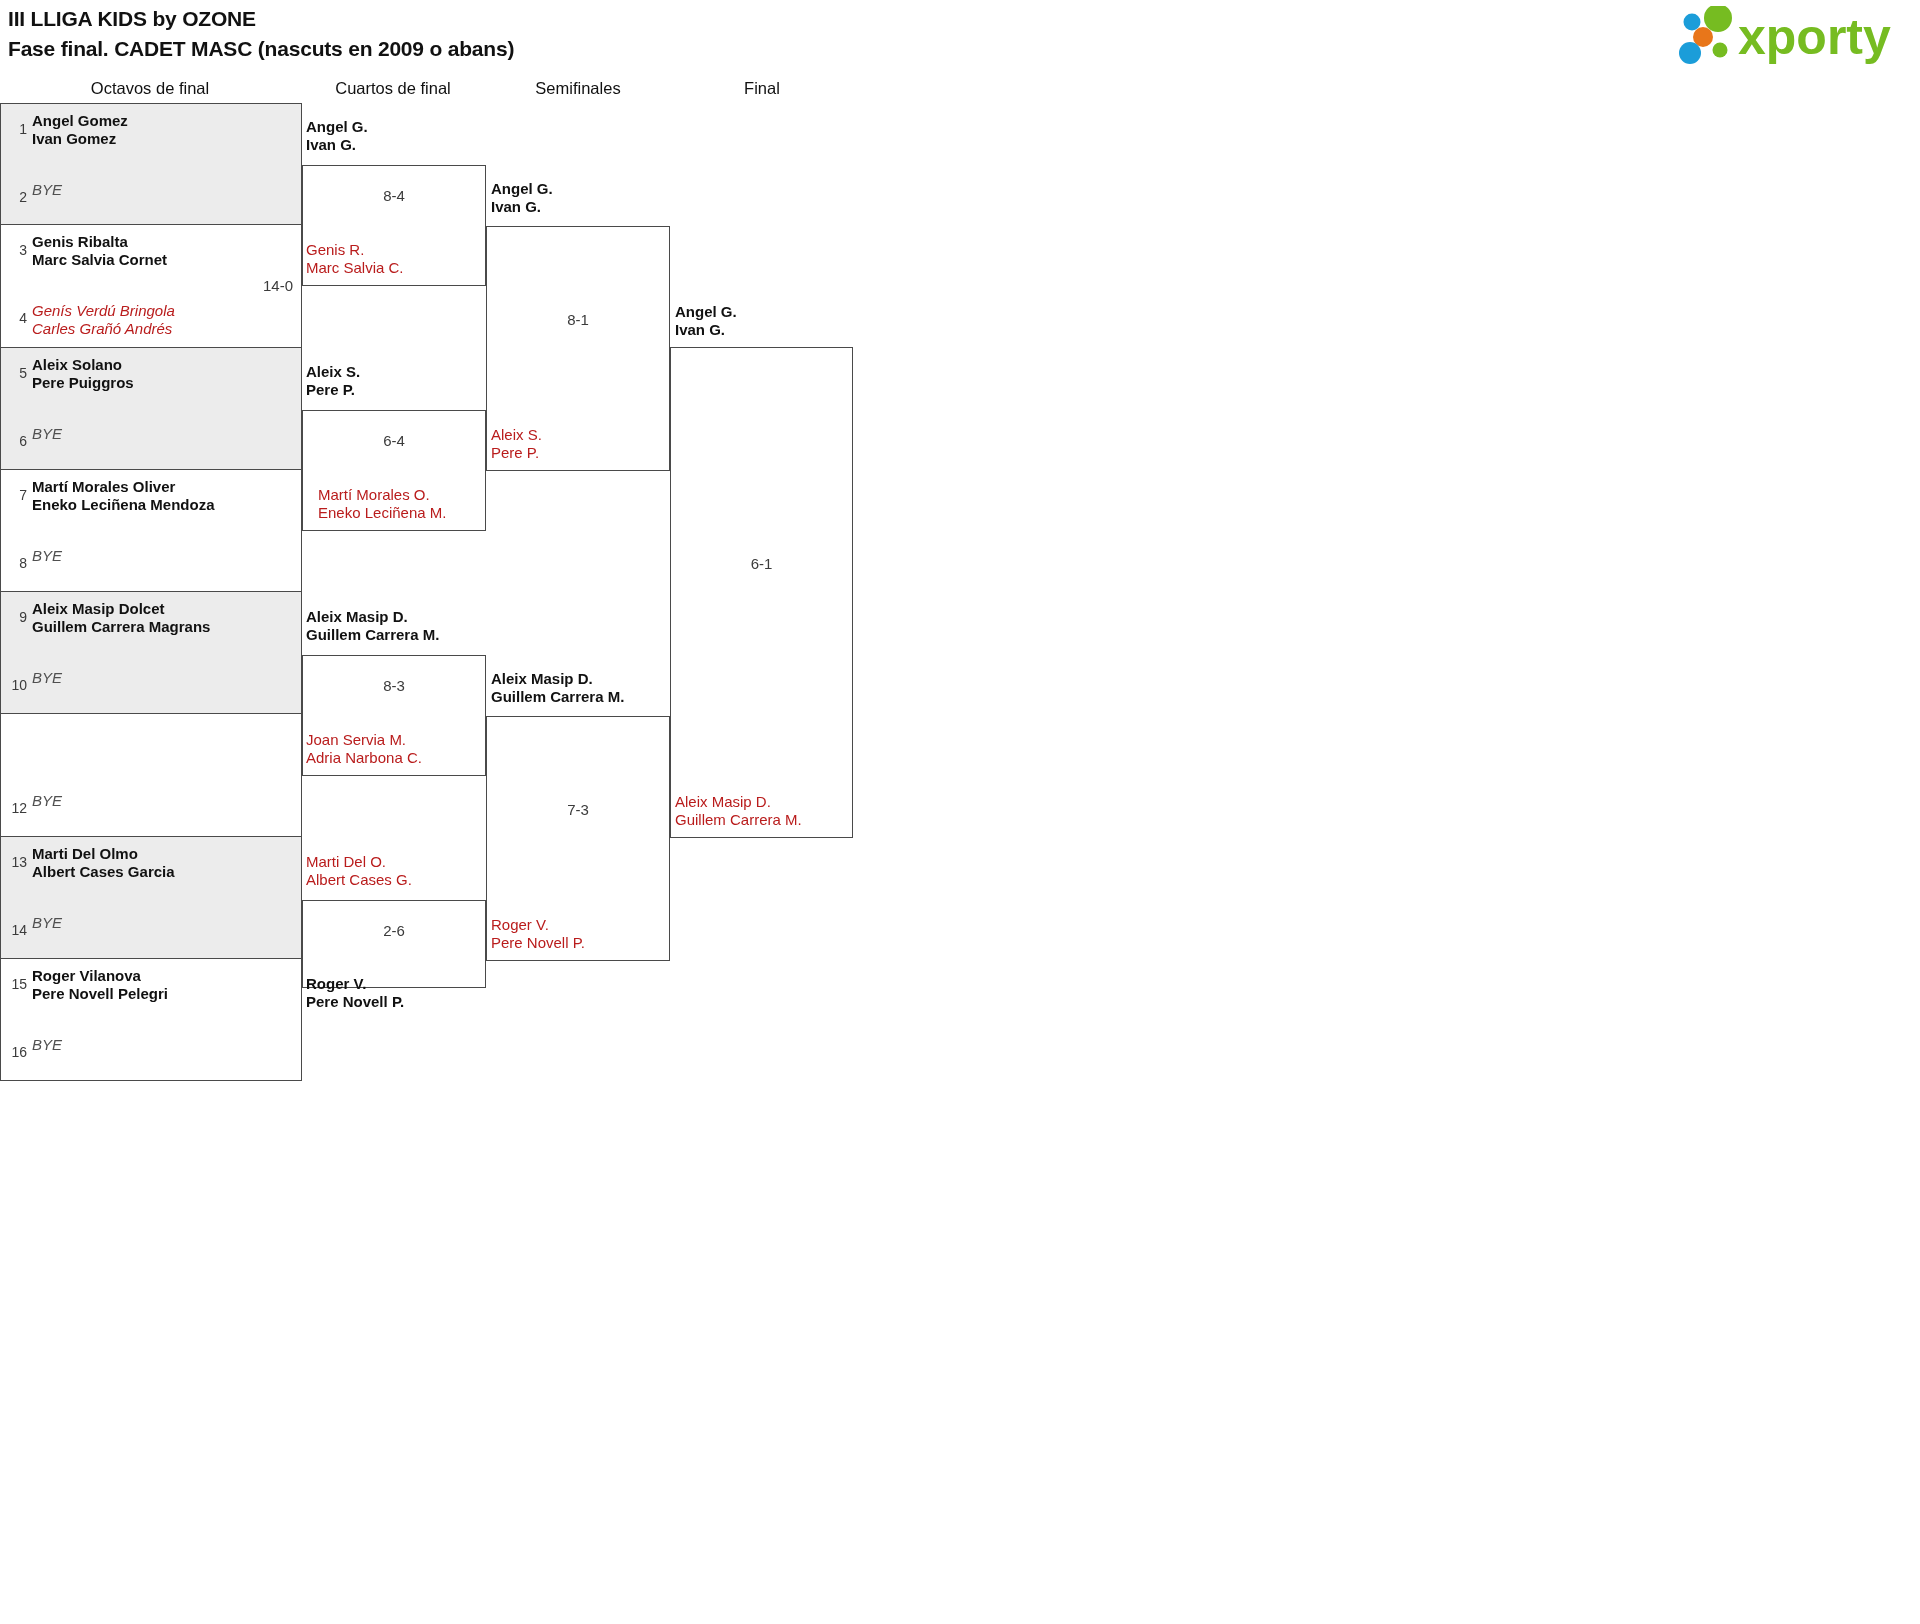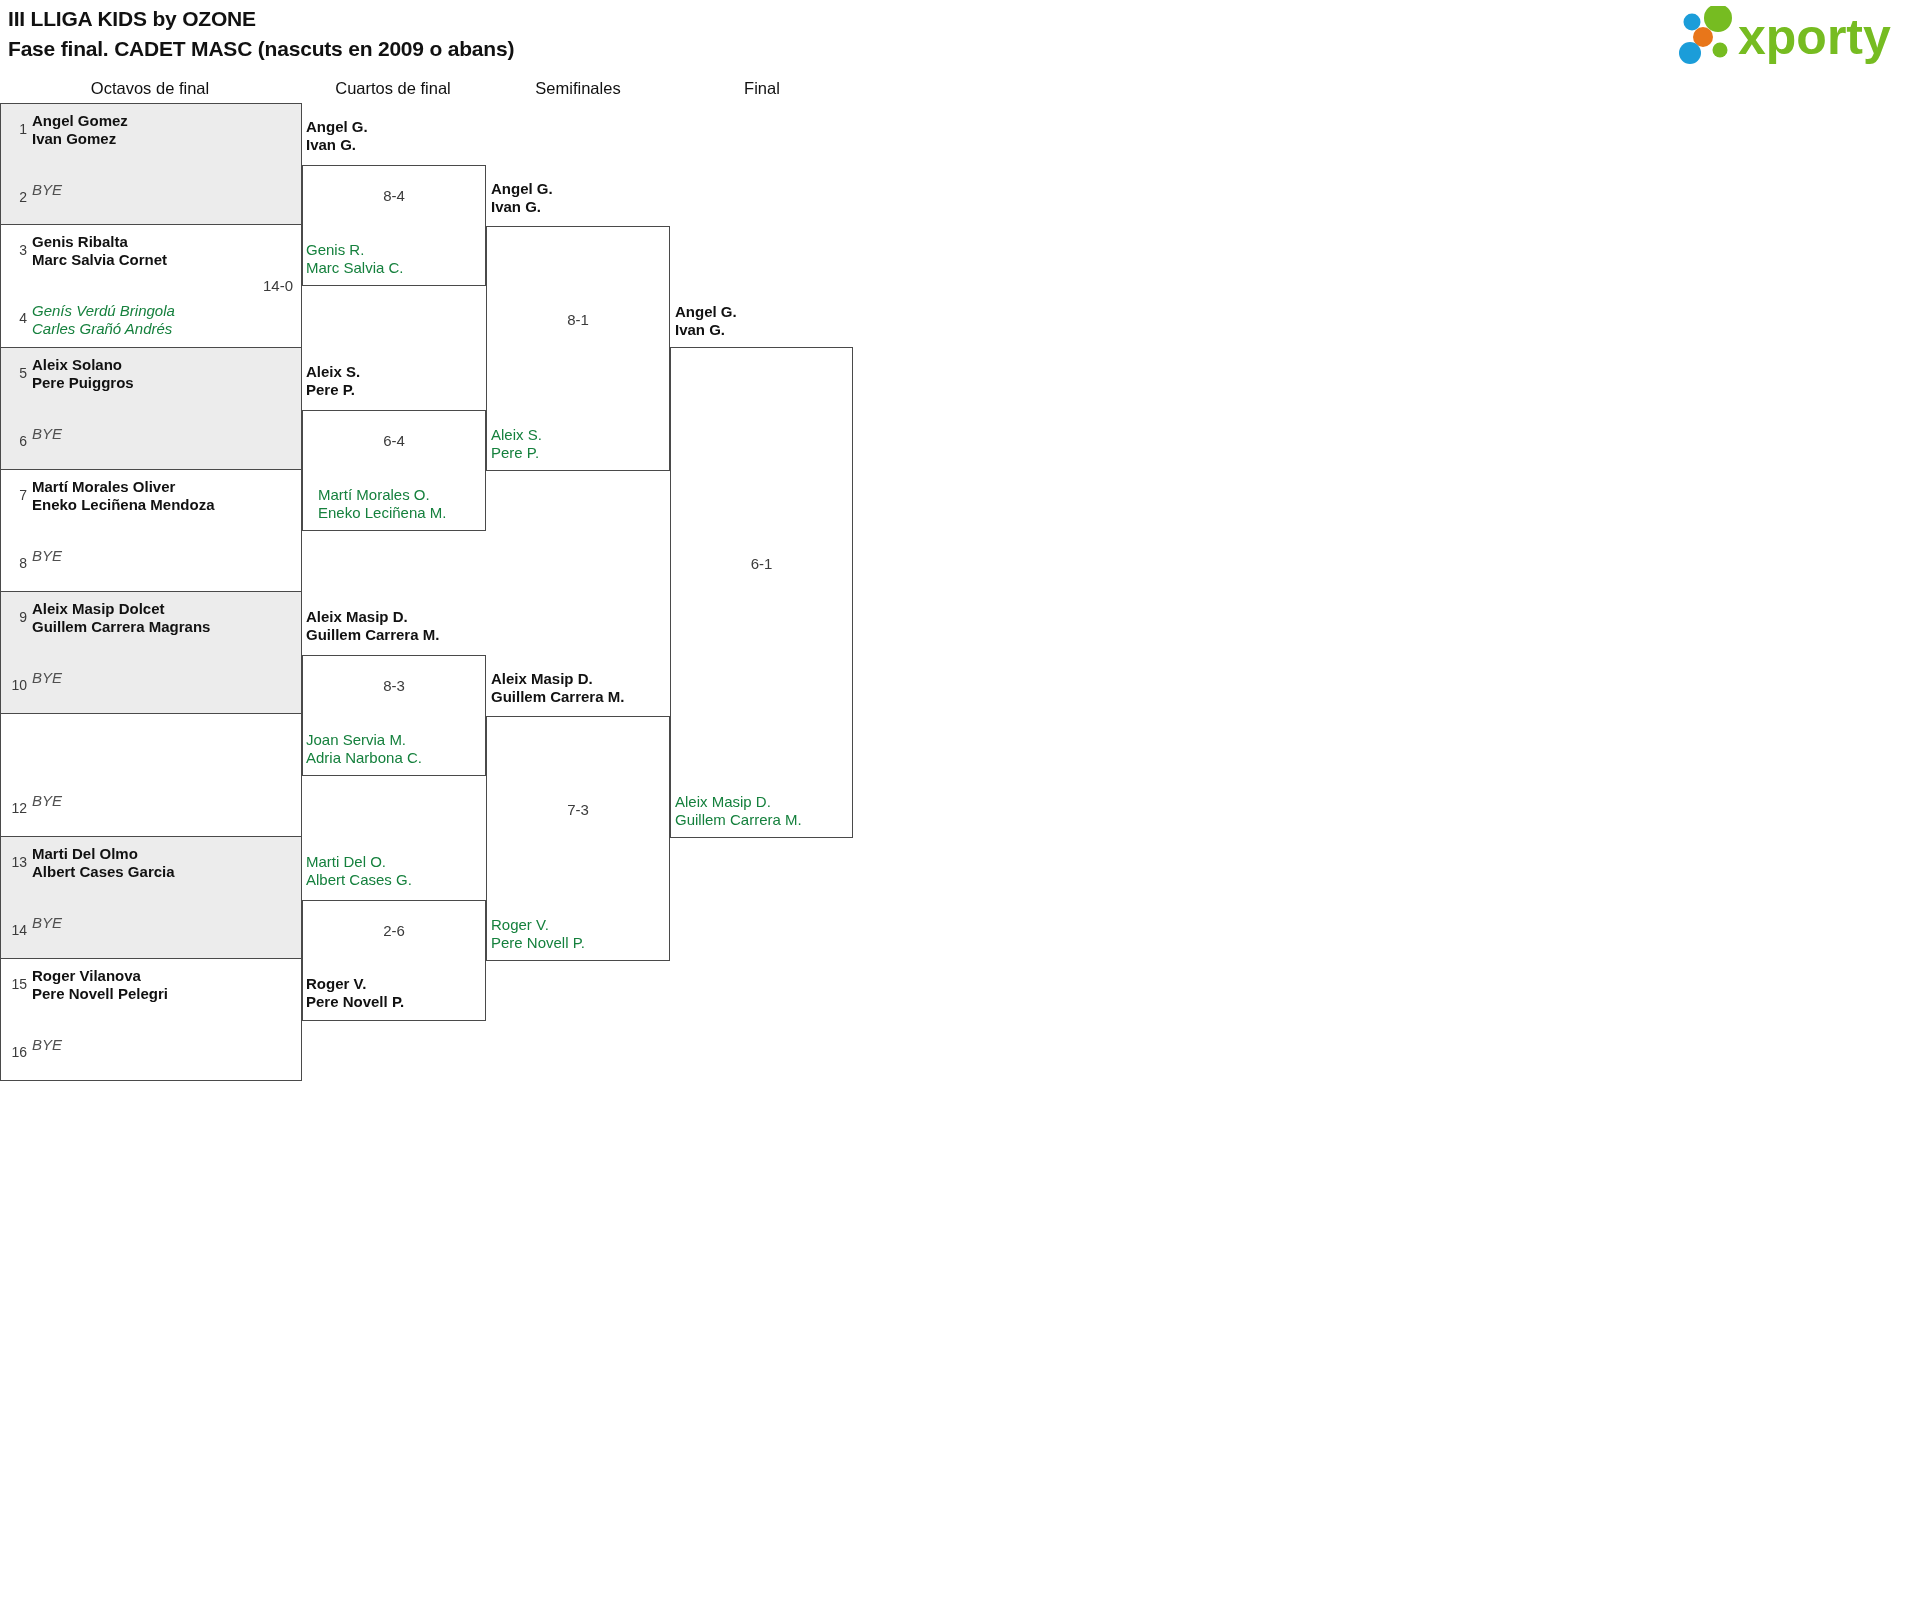--- a/index.html
+++ b/index.html
@@ -49,21 +49,21 @@
     font-size: 14px; line-height: 16px; color: #3b3b3b;
   }
   .seed.t { top: 17px; }
   .seed.b { top: 24px; }
 
   .names { position: absolute; left: 31px; right: 4px; }
   .names.t { top: 8px; }
   .names.b { top: 16px; font-style: italic; }
   .nm { font-size: 15px; line-height: 18px; white-space: nowrap; }
   .win { font-weight: 700; color: #111; }
-  .lose { font-weight: 400; color: #15803d; }
+  .lose { font-weight: 400; color: #b91c1c; }
   .bye { font-weight: 400; color: #4f4f4f; font-size: 15px; line-height: 18px; }
 
   .r1-score {
     position: absolute; left: 31px; right: 8px;
     text-align: right; font-size: 15px; color: #3b3b3b;
   }
 
   
   .mbox {
     position: absolute;
@@ -272,21 +272,21 @@
   </div>
   <div class="entry" style="left:306px; top:731px;">
     <div class="nm lose">Joan Servia M.</div>
     <div class="nm lose">Adria Narbona C.</div>
   </div>
 
   <div class="entry" style="left:306px; top:853px;">
     <div class="nm lose">Marti Del O.</div>
     <div class="nm lose">Albert Cases G.</div>
   </div>
-  <div class="mbox" style="left:302px; top:900px; width:184px; height:121px;">
+  <div class="mbox" style="left:302px; top:900px; width:184px; height:88px;">
     <div class="score" style="top:21px;">2-6</div>
   </div>
   <div class="entry" style="left:306px; top:975px;">
     <div class="nm win">Roger V.</div>
     <div class="nm win">Pere Novell P.</div>
   </div>
 
   <div class="entry" style="left:491px; top:180px;">
     <div class="nm win">Angel G.</div>
     <div class="nm win">Ivan G.</div>

